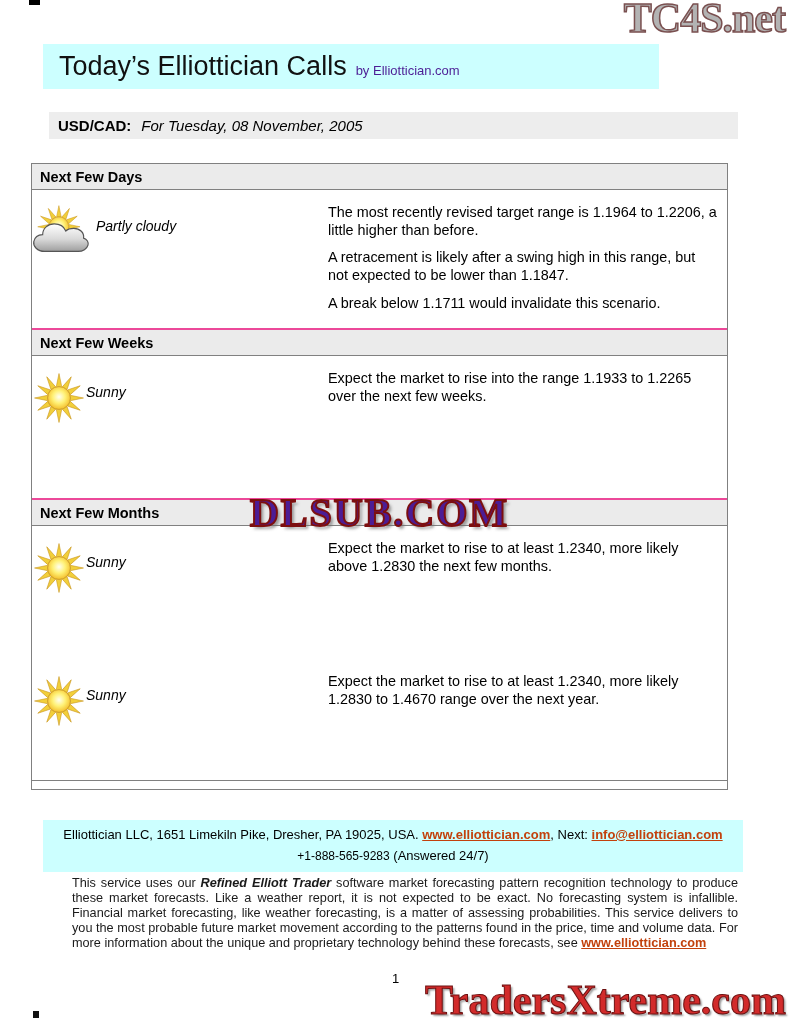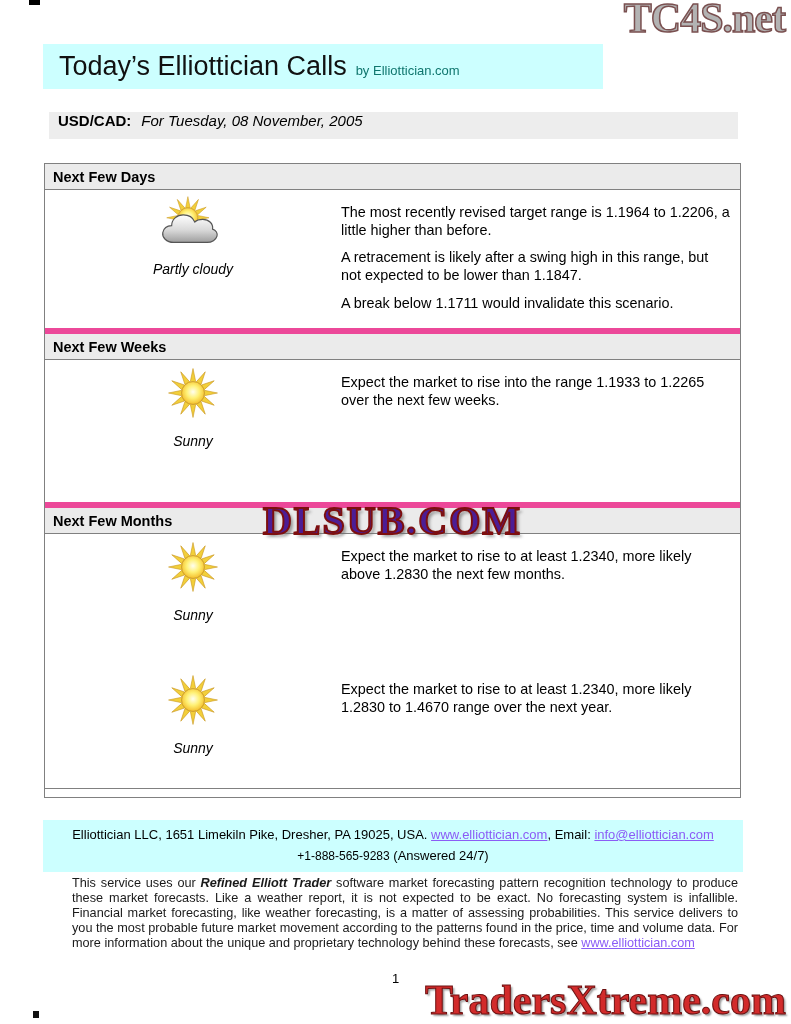--- a/index.html
+++ b/index.html
@@ -11,63 +11,63 @@
   
   .artifact-top { position:absolute; left:29px; top:0; width:11px; height:5px; background:#000; }
   .artifact-bottom { position:absolute; left:33px; top:1011px; width:6px; height:7px; background:#111; }
 
   
   .tc4s { position:absolute; top:-6px; right:6px;
           font-family:"Liberation Serif", serif; font-weight:bold; font-size:42px;
           color:#b3b3b3; -webkit-text-stroke:1.5px #7a5050; letter-spacing:-1px; }
 
   
-  .title-bar { position:absolute; left:43px; top:44px; width:560px; height:45px;
+  .title-bar { position:absolute; left:43px; top:44px; width:616px; height:45px;
                background:#ccffff; display:flex; align-items:baseline; padding-left:16px;text-align:right; }
   .title { font-size:27px; color:#111; line-height:45px; }
-  .subtitle { font-size:13px; color:#0f766e; margin-left:9px; }
+  .subtitle { font-size:13px; color:#4c1d95; margin-left:9px; }
 
   
   .pair-bar { position:absolute; left:49px; top:112px; width:689px; height:27px;
-              background:#ededed; display:flex; padding-left:9px; }
+              background:#ededed; display:flex; align-items:center; padding-left:9px; }
   .pair { font-weight:bold; font-size:15px; }
   .pair-date { font-style:italic; font-size:15px; margin-left:10px; }
 
   
-  .forecast-table { position:absolute; left:44px; top:163px; width:697px;
+  .forecast-table { position:absolute; left:31px; top:163px; width:697px;
                     border:1px solid #808080; background:#fff; }
-  .sec-header { background:#ebebeb; border-top:6px solid #ec4899; border-bottom:1px solid #808080;
+  .sec-header { background:#ebebeb; border-top:2px solid #ec4899; border-bottom:1px solid #808080;
                 padding:5px 8px 4px; font-weight:bold; font-size:14.5px; position:relative; }
   .sec-header.first { border-top:none; }
   .sec-row { display:flex; }
   .sec-row.r1 { min-height:137px; }
   .sec-row.r2 { min-height:142px; }
   .sec-row.r3 { min-height:133px; }
   .sec-row.r4 { min-height:121px; }
-  .icon-col { width:296px; display:flex; flex-direction:column; align-items:center; padding-top:6px; }
+  .icon-col { width:296px; display:flex; flex-direction:row; padding-top:15px; }
   .caption { font-style:italic; font-size:14px; margin-top:13px; }
   .text-col { flex:1; padding:13px 10px 7px 0; font-size:14.4px; line-height:1.26; }
   .text-col p { margin-bottom:9px; }
   .table-footer-strip { height:9px; border-top:1px solid #808080; }
 
   
   .watermark { position:absolute; left:50%; top:50%; transform:translate(-50%,-50%);
                font-family:"Liberation Serif", serif; font-weight:bold; font-size:40px;
                color:#4c1d95; -webkit-text-stroke:2px #7d0f0f;
                text-shadow:3px 3px 3px rgba(110,110,110,0.65);
                letter-spacing:2px; white-space:nowrap; z-index:10; pointer-events:none; }
 
   
   .contact-bar { position:absolute; left:43px; top:820px; width:700px; background:#ccffff;
                  text-align:center; padding:7px 0 8px; }
   .address-line { font-size:13px; }
   .phone-line { margin-top:4px; }
   .phone { font-size:12px; }
   .answered { font-size:13px; }
-  a.doc-link { color:#8b5cf6; text-decoration:underline; cursor:pointer; }
+  a.doc-link { color:#c2410c; text-decoration:underline; cursor:pointer;font-weight:bold; }
 
   
   .disclaimer { position:absolute; left:72px; top:876px; width:666px;
                 text-align:justify; font-size:12.7px; line-height:1.18; color:#1a1a1a; }
   .disclaimer .bold-it { font-weight:bold; font-style:italic; }
 
   .page-number { position:absolute; left:0; right:0; top:971px; text-align:center; font-size:13px; }
 
   
   .txtreme { position:absolute; right:5px; bottom:0; font-family:"Liberation Serif", serif;
@@ -190,21 +190,21 @@
       </div>
       <div class="text-col">
         <p>Expect the market to rise to at least 1.2340, more likely 1.2830 to 1.4670 range over the next year.</p>
       </div>
     </div>
 
     <div class="table-footer-strip"></div>
   </div>
 
   <div class="contact-bar">
-    <div class="address-line"><span>Elliottician LLC, 1651 Limekiln Pike, Dresher, PA 19025, USA. </span><a class="doc-link">www.elliottician.com</a><span>, Email: </span><a class="doc-link">info@elliottician.com</a></div>
+    <div class="address-line"><span>Elliottician LLC, 1651 Limekiln Pike, Dresher, PA 19025, USA. </span><a class="doc-link">www.elliottician.com</a><span>, Next: </span><a class="doc-link">info@elliottician.com</a></div>
     <div class="phone-line"><span class="phone">+1-888-565-9283</span><span class="answered"> (Answered 24/7)</span></div>
   </div>
 
   <div class="disclaimer"><span>This service uses our </span><span class="bold-it">Refined Elliott Trader</span><span> software market forecasting pattern recognition technology to produce these market forecasts. Like a weather report, it is not expected to be exact. No forecasting system is infallible. Financial market forecasting, like weather forecasting, is a matter of assessing probabilities. This service delivers to you the most probable future market movement according to the patterns found in the price, time and volume data. For more information about the unique and proprietary technology behind these forecasts, see </span><a class="doc-link">www.elliottician.com</a></div>
 
   <div class="page-number">1</div>
 
   <div class="txtreme">TradersXtreme.com</div>
 </div>
 

